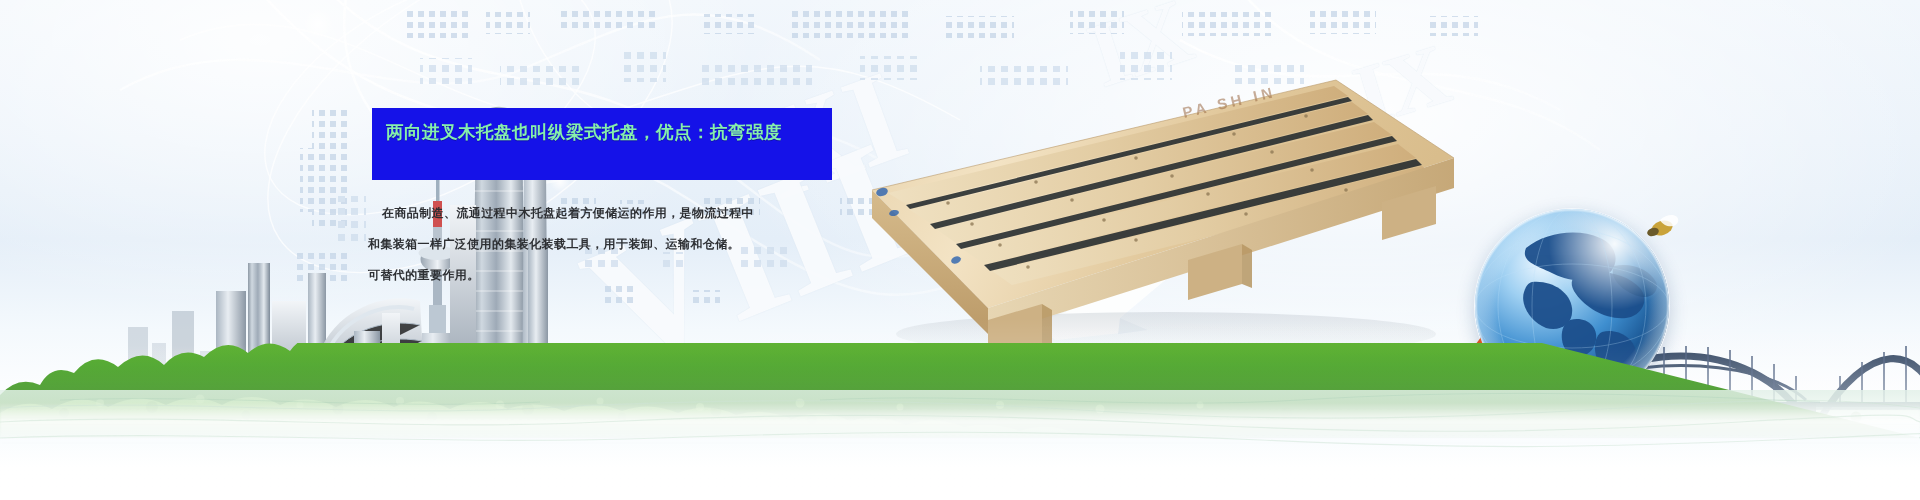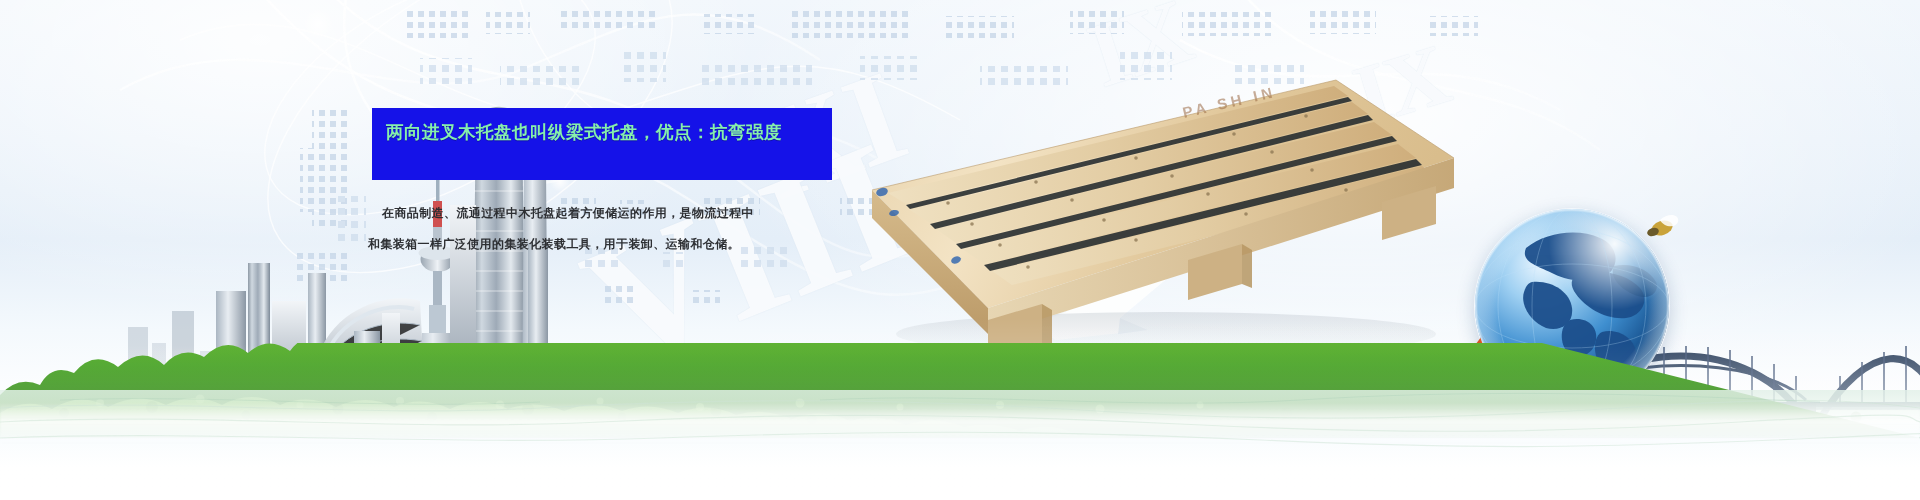--- a/index.html
+++ b/index.html
@@ -749,15 +749,16 @@
   </svg>
 
 
   <div class="bluebox">
     <p class="l1">两向进叉木托盘也叫纵梁式托盘，优点：抗弯强度</p>
   </div>
 
   <div class="body-copy">
     <p class="ind">在商品制造、流通过程中木托盘起着方便储运的作用，是物流过程中</p>
     <p>和集装箱一样广泛使用的集装化装载工具，用于装卸、运输和仓储。</p>
+    <p>可替代的重要作用。</p>
   </div>
 
 </div>
 
 </body></html>

